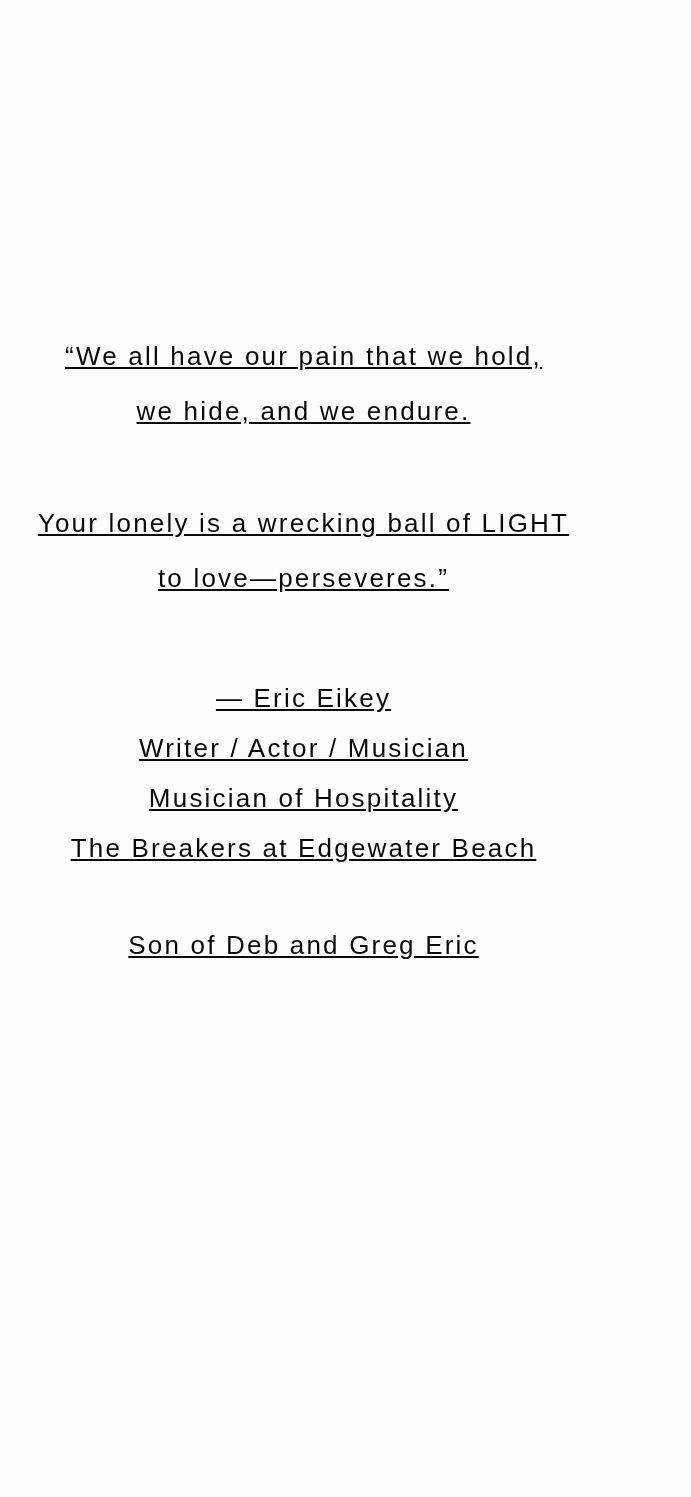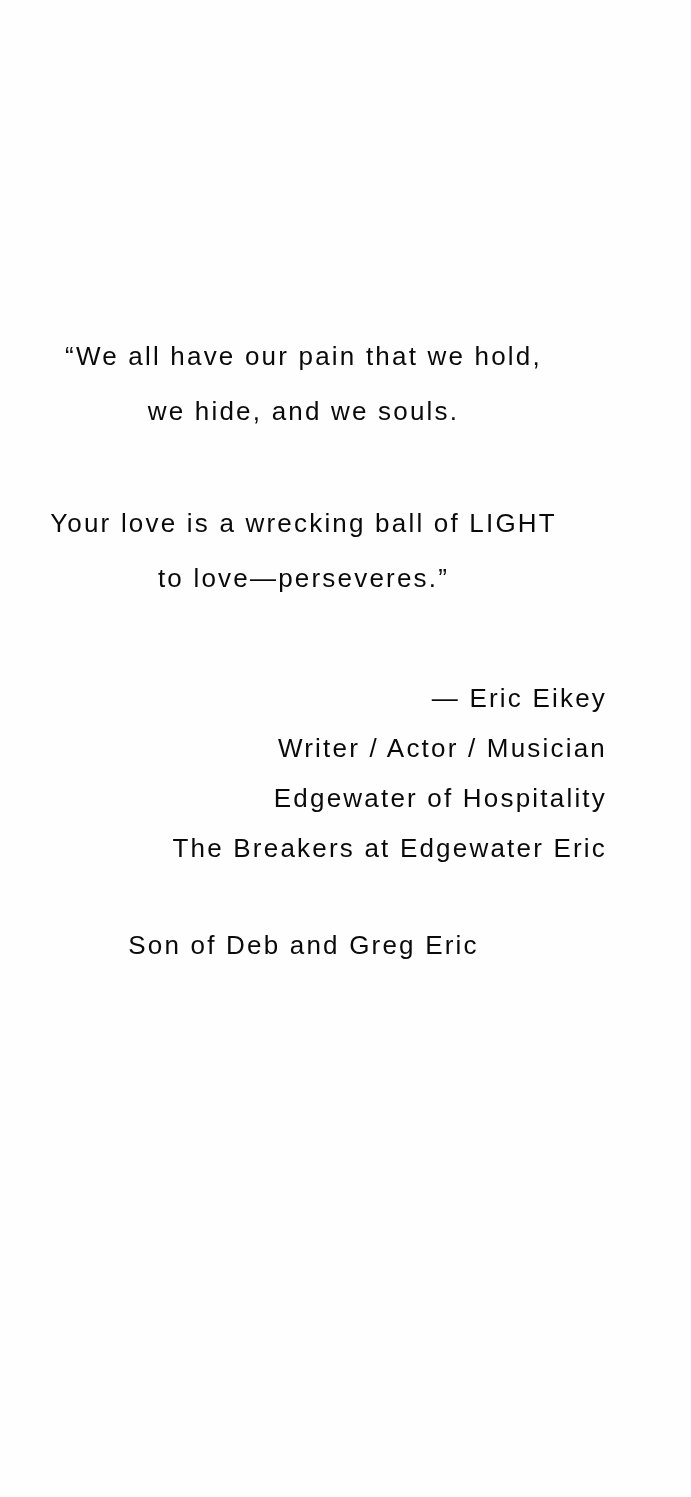--- a/index.html
+++ b/index.html
@@ -18,64 +18,64 @@
   }
   .text-col {
     position: absolute;
     left: 0;
     top: 329px;
     width: 607px;
     text-align: center;
     font-size: 26px;
     letter-spacing: 2.2px;
     font-weight: 400;
+    text-decoration: underline;
   }
   .para {
     margin: 0 0 57px 0;
     line-height: 55px;
   }
   .para.last-quote {
     margin-bottom: 67px;
   }
   .para.attribution {
     line-height: 50px;
     margin-bottom: 47px;
-    text-align: right;
   }
   .para.closing {
     line-height: 50px;
     margin-bottom: 0;
   }
   .line {
     display: block;
     white-space: nowrap;
   }
 </style>
 </head>
 <body>
 
 <div class="canvas">
   <div class="text-col">
 
     <p class="para">
       <span class="line">“We all have our pain that we hold,</span>
-      <span class="line">we hide, and we souls.</span>
+      <span class="line">we hide, and we endure.</span>
     </p>
 
 
     <p class="para last-quote">
-      <span class="line">Your love is a wrecking ball of LIGHT</span>
+      <span class="line">Your lonely is a wrecking ball of LIGHT</span>
       <span class="line">to love—perseveres.”</span>
     </p>
 
     <p class="para attribution">
       <span class="line">— Eric Eikey</span>
       <span class="line">Writer / Actor / Musician</span>
-      <span class="line">Edgewater of Hospitality</span>
-      <span class="line">The Breakers at Edgewater Eric</span>
+      <span class="line">Musician of Hospitality</span>
+      <span class="line">The Breakers at Edgewater Beach</span>
     </p>
 
     <p class="para closing">
       <span class="line">Son of Deb and Greg Eric</span>
     </p>
 
   </div>
 </div>
 
 </body></html>

